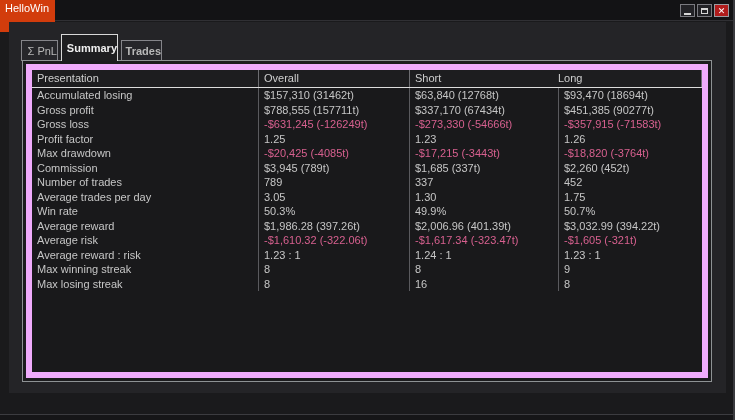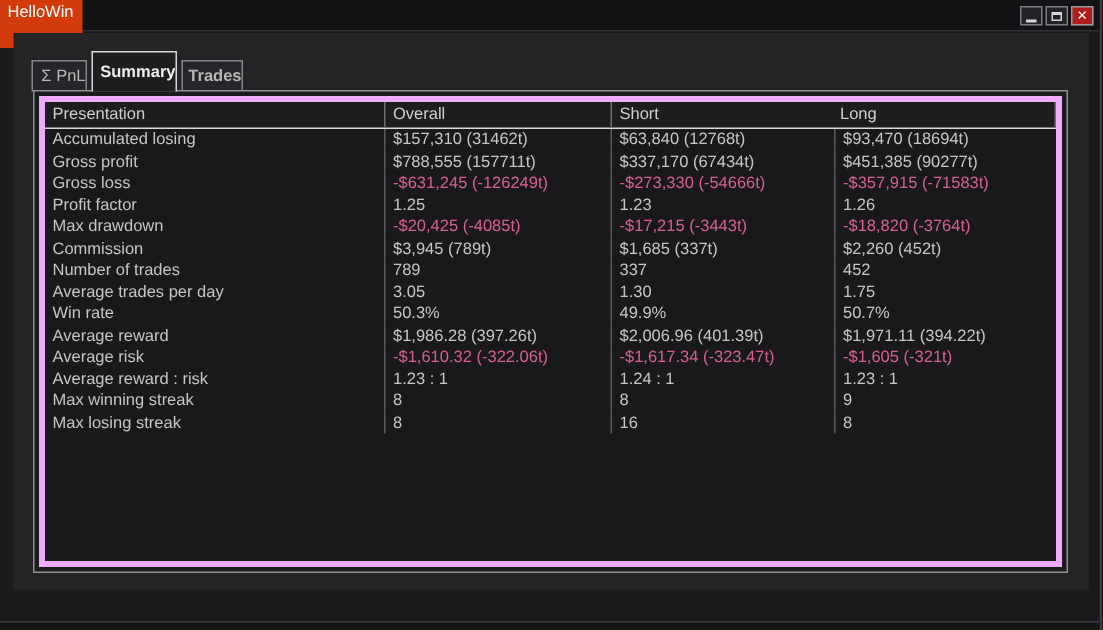--- a/index.html
+++ b/index.html
@@ -31,21 +31,21 @@
   .tab.selected { height:27px; background:#1e1e20; border:1px solid #d8d8d8; border-bottom:none;
                   color:#efefef; font-weight:bold; line-height:26px; z-index:3; }
   .tab-pnl { left:0; width:37px; }
   .tab-summary { left:40px; width:57px; }
   .tab-trades { left:100px; width:41px;font-weight:bold; }
 
   
   .tabpage { position:absolute; left:13px; top:38px; width:690px; height:322px;
              border:1px solid #8e9294; background:#1c1c1e; z-index:2; }
   .table { position:absolute; left:3px; top:3px; width:682px; height:314px;
-           background:#19191b; border:4px solid #f0abfc; overflow:hidden; }
+           background:#19191b; border:6px solid #f0abfc; overflow:hidden; }
   .thead { display:flex; height:18px; background:#1d1d1f; border-bottom:1px solid #dcdcdc; }
   .th { padding:2px 5px; border-right:1px solid #6e6e72; color:#cfcfcf; }
   .tr { display:flex; height:14.5px; line-height:14.5px; cursor:default; }
   .td { padding:0 5px; border-right:1px solid #5a5a5e; overflow:hidden; white-space:nowrap; }
   .c0 { width:227px; } .c1 { width:151px; } .c2 { width:149px; } .c3 { flex:1; border-right:none; }
   .th.c3 { border-right:none; }
   .tr.neg .c1, .tr.neg .c2, .tr.neg .c3 { color:#d7608f; }
 
   
   .bottombar { position:absolute; left:9px; top:393px; width:717px; height:21px; background:#29292c;
@@ -142,21 +142,21 @@
             <div class="tr">
               <div class="td c0">Win rate</div>
               <div class="td c1">50.3%</div>
               <div class="td c2">49.9%</div>
               <div class="td c3">50.7%</div>
             </div>
             <div class="tr">
               <div class="td c0">Average reward</div>
               <div class="td c1">$1,986.28 (397.26t)</div>
               <div class="td c2">$2,006.96 (401.39t)</div>
-              <div class="td c3">$1,971.11 (394.22t)</div>
+              <div class="td c3">$3,032.99 (394.22t)</div>
             </div>
             <div class="tr neg">
               <div class="td c0">Average risk</div>
               <div class="td c1">-$1,610.32 (-322.06t)</div>
               <div class="td c2">-$1,617.34 (-323.47t)</div>
               <div class="td c3">-$1,605 (-321t)</div>
             </div>
             <div class="tr">
               <div class="td c0">Average reward : risk</div>
               <div class="td c1">1.23 : 1</div>

